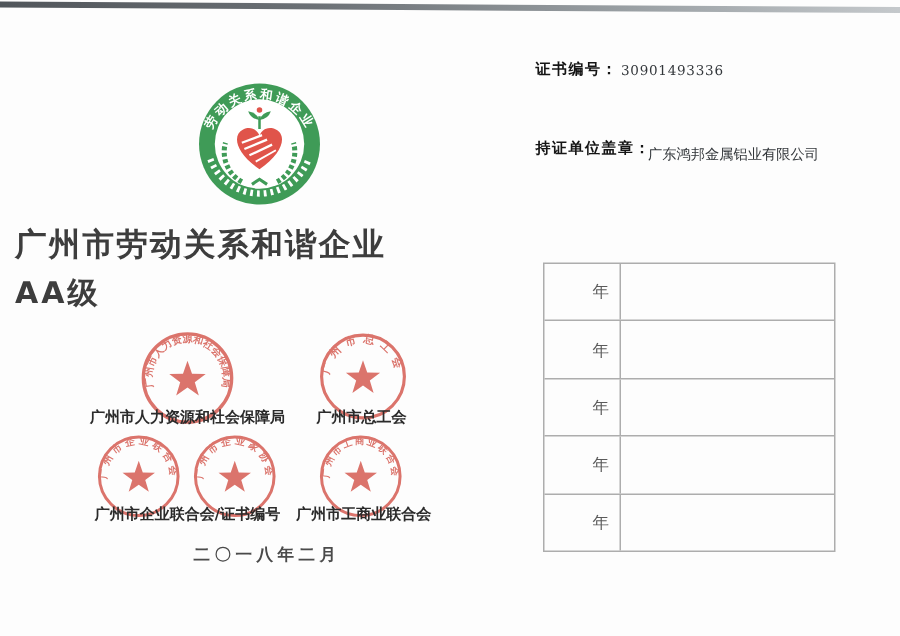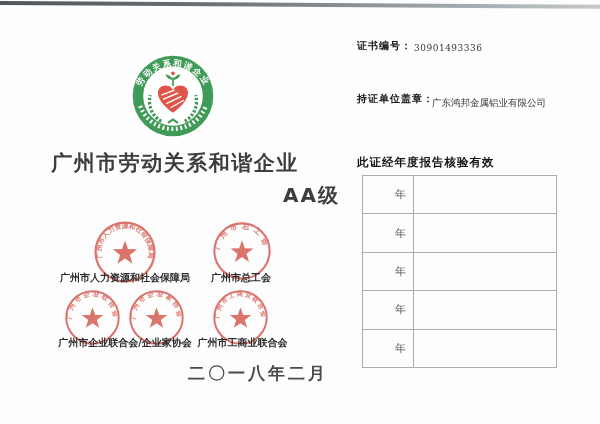--- a/index.html
+++ b/index.html
@@ -7,35 +7,35 @@
     position:relative;width:600px;height:424px;overflow:hidden;
     background:#fdfdfd;font-family:"DejaVu Sans","Liberation Sans",sans-serif;
   }
   .scan-line{
     position:absolute;top:1px;left:-4px;width:610px;height:4px;
     background:linear-gradient(to right,#50555a 0%,#6b7075 35%,#9aa0a4 70%,#c6cacd 100%);
     transform:rotate(0.35deg);transform-origin:left top;border-radius:2px;
   }
   .logo{position:absolute;left:131px;top:54px;width:84px;height:84px;}
   .title1{
-    position:absolute;left:10px;top:149px;width:330px;text-align:center;
+    position:absolute;left:10px;top:149px;width:330px;
     font-size:21px;font-weight:bold;color:#3d3d3d;letter-spacing:1.5px;
   }
   .title2{
-    position:absolute;left:10px;top:182px;width:330px;text-align:right;
+    position:absolute;left:10px;top:182px;width:330px;text-align:left;
     font-size:20px;font-weight:bold;color:#3d3d3d;letter-spacing:2px;
   }
   .seal{position:absolute;opacity:0.82;}
   .seal-label{
     position:absolute;font-size:10px;font-weight:bold;color:#2b2b2b;
     text-align:center;white-space:nowrap;letter-spacing:0px;
   }
   .date-line{
-    position:absolute;left:28px;top:362px;width:300px;text-align:right;
-    font-size:17px;color:#4a4a4a;letter-spacing:3px;font-weight:bold;
+    position:absolute;left:28px;top:362px;width:300px;text-align:center;
+    font-size:11px;color:#4a4a4a;letter-spacing:3px;font-weight:bold;
   }
   .field-label{
     position:absolute;font-size:10px;font-weight:bold;color:#151515;
     letter-spacing:1px;white-space:nowrap;
   }
   .field-value-num{
     position:absolute;font-size:9px;color:#33373b;
     font-family:"DejaVu Serif","Liberation Serif",serif;letter-spacing:0.5px;
   }
   .field-value-cn{
@@ -147,32 +147,31 @@
     <circle cx="50" cy="50" r="46" fill="none" stroke="#d4574d" stroke-width="3.5"></circle>
     <polygon points="50,32 54.7,45.5 69,45.8 57.6,54.5 61.8,68.2 50,60 38.2,68.2 42.4,54.5 31,45.8 45.3,45.5" fill="#d4574d"></polygon>
     <defs>
         <path id="sealArc5" d="M 16,64 A 37,37 0 1 1 84,64" fill="none"></path>
       </defs>
     <text font-size="11" fill="#d4574d" font-weight="bold" letter-spacing="2.5">
       <textPath href="#sealArc5" startOffset="50%" text-anchor="middle">广州市工商业联合会</textPath>
     </text>
   </svg>
 
-  <div class="seal-label" style="left:53px;top:336px;width:144px;">广州市企业联合会/企业家协会</div>
+  <div class="seal-label" style="left:53px;top:336px;width:144px;">广州市企业联合会/证书编号</div>
   <div class="seal-label" style="left:195px;top:336px;width:95px;">广州市工商业联合会</div>
 
   <div class="date-line">二〇一八年二月</div>
 
   <div class="field-label" style="left:357px;top:39px;">证书编号：</div>
   <div class="field-value-num" style="left:414px;top:43px;">30901493336</div>
 
   <div class="field-label" style="left:357px;top:92px;text-align:right;">持证单位盖章：</div>
   <div class="field-value-cn" style="left:432px;top:97px;">广东鸿邦金属铝业有限公司</div>
 
-  <div class="table-title">此证经年度报告核验有效</div>
 
   <div class="verify-table">
     <div class="verify-row">
       <div class="verify-cell-year">年</div>
       <div class="verify-cell-blank"></div>
     </div>
     <div class="verify-row">
       <div class="verify-cell-year">年</div>
       <div class="verify-cell-blank"></div>
     </div>

